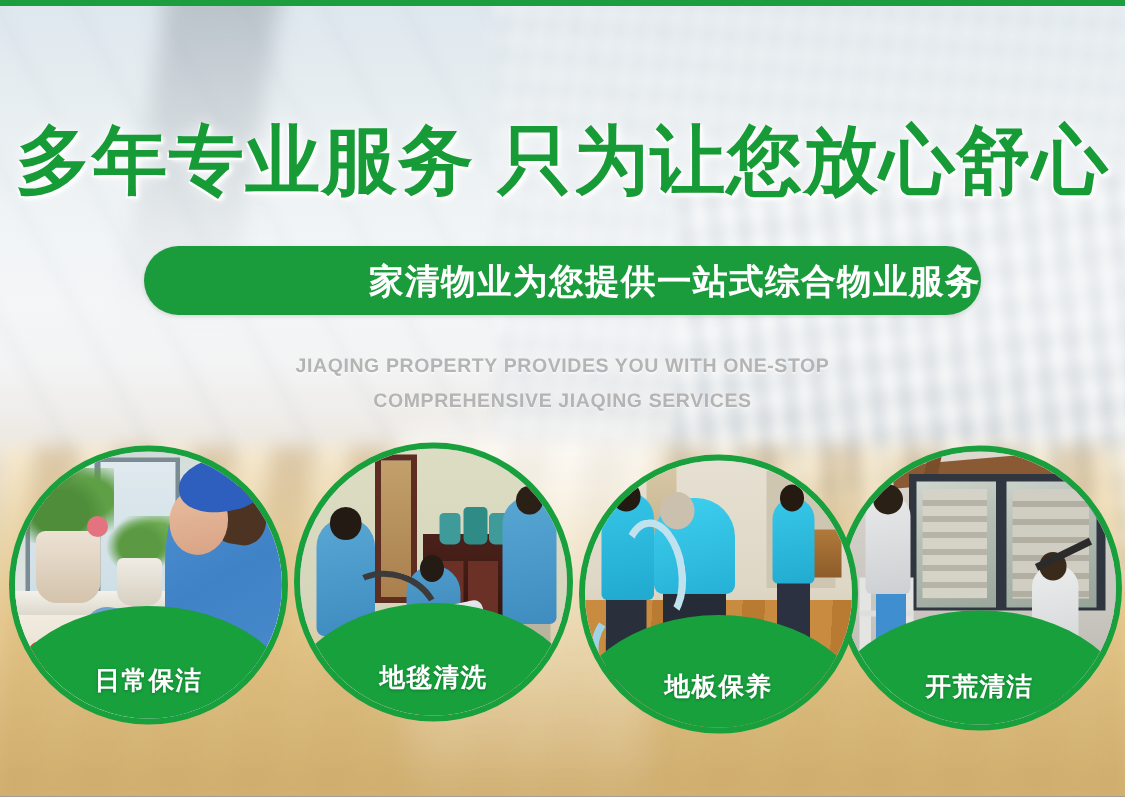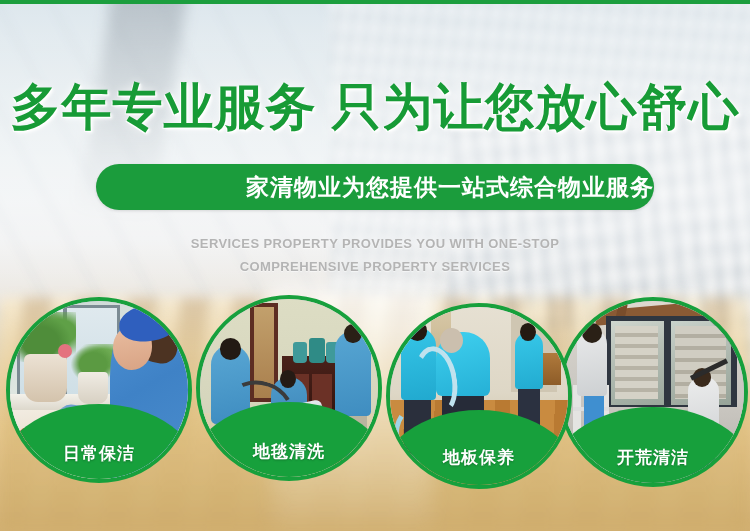--- a/index.html
+++ b/index.html
@@ -409,22 +409,22 @@
 
   <div class="top-rule"></div>
 
   <div class="headline">多年专业服务 只为让您放心舒心</div>
 
   <div class="pill">
     <span class="pill-text">家清物业为您提供一站式综合物业服务</span>
   </div>
 
   <div class="subtitle">
-    <span class="line">SERVICES PROPERTY PROVIDES YOU WITH ONE-STOP</span>
-    <span class="line">COMPREHENSIVE PROPERTY SERVICES</span>
+    <span class="line">JIAQING PROPERTY PROVIDES YOU WITH ONE-STOP</span>
+    <span class="line">COMPREHENSIVE JIAQING SERVICES</span>
   </div>
 
   <div class="circles">
 
     <div class="circle c0">
       <div class="photo">
         <div class="p0-room"></div>
         <div class="p0-window"></div>
         <div class="p0-mullion"></div>
         <div class="p0-sill"></div>

